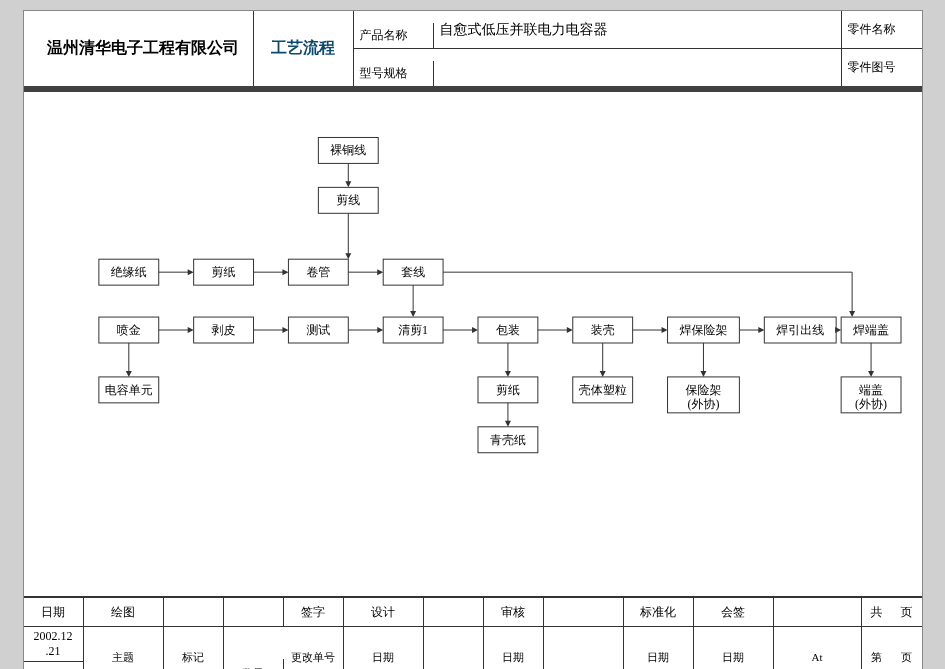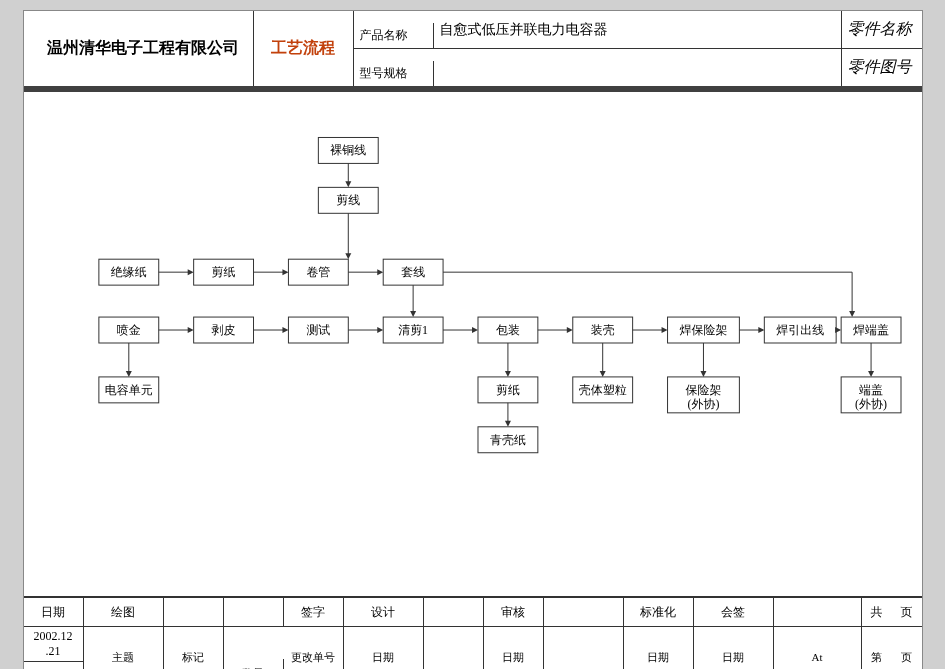--- a/index.html
+++ b/index.html
@@ -37,21 +37,21 @@
       justify-content: center;
       text-align: center;
       line-height: 1.4;
     }
     .title-block {
       width: 100px;
       border-right: 1px solid #333;
       display: flex;
       align-items: center;
       justify-content: center;
-      color: #c2410c;
+      color: #0c4a6e;
       font-size: 16px;
       font-weight: bold;
       padding: 8px;
     }
     .info-block {
       flex: 1;
       display: flex;
       flex-direction: column;
     }
     .info-row {
@@ -77,22 +77,21 @@
       border-right: 1px solid #333;
       display: flex;
       align-items: center;
       font-size: 14px;
     }
     .info-label2 {
       width: 80px;
       padding: 4px 6px;
       display: flex;
       align-items: center;
-      font-size: 16px;
-      font-style: italic;
+      font-size: 12px;
     }
     
     .diagram-area {
       flex: 1;
       min-height: 480px;
       position: relative;
       padding: 20px;
       overflow: hidden;
     }
     

